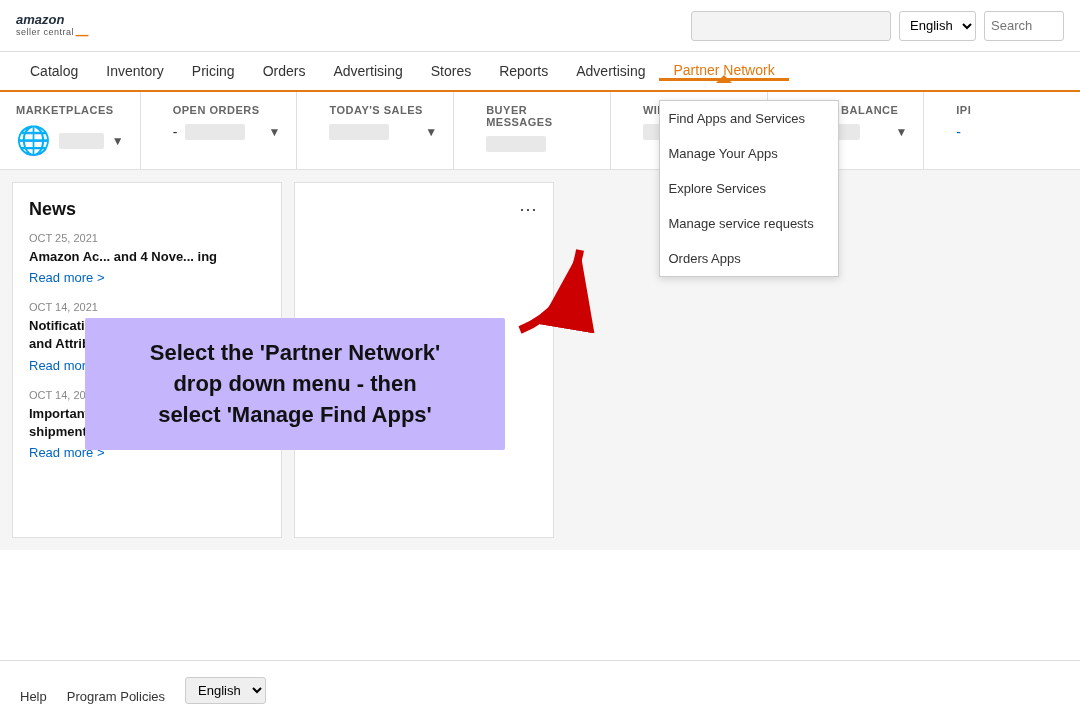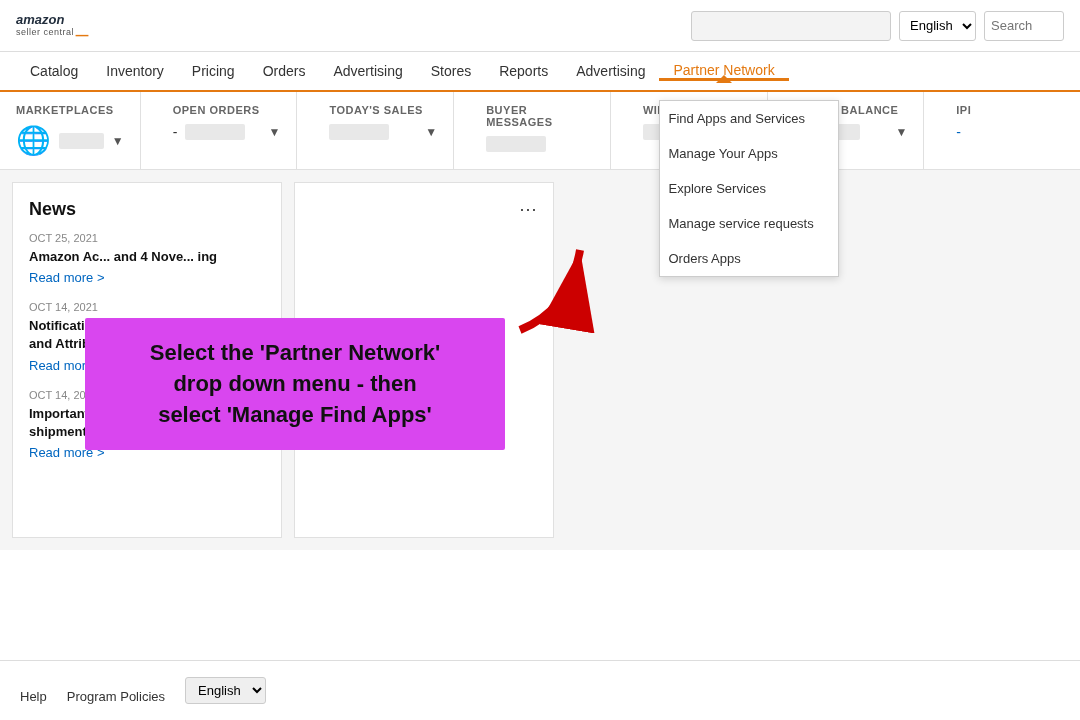--- a/index.html
+++ b/index.html
@@ -169,21 +169,21 @@
       color: #0066c0;
       cursor: pointer;
     }
 
     
     .callout-box {
       position: absolute;
       left: 85px;
       top: 148px;
       width: 420px;
-      background: #d946ef;
+      background: #c4b5fd;
       padding: 20px 24px;
       z-index: 50;
       border-radius: 2px;
     }
     .callout-text {
       font-size: 22px;
       font-weight: bold;
       color: #111;
       text-align: center;
       line-height: 1.4;

